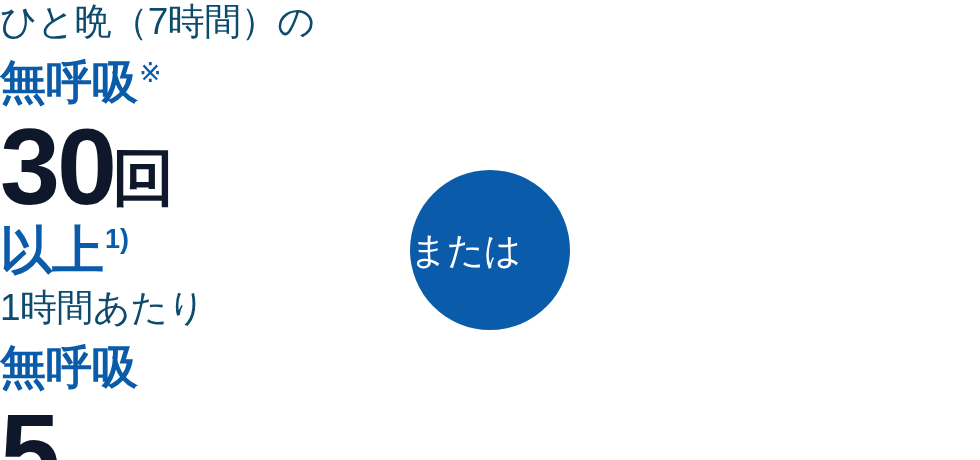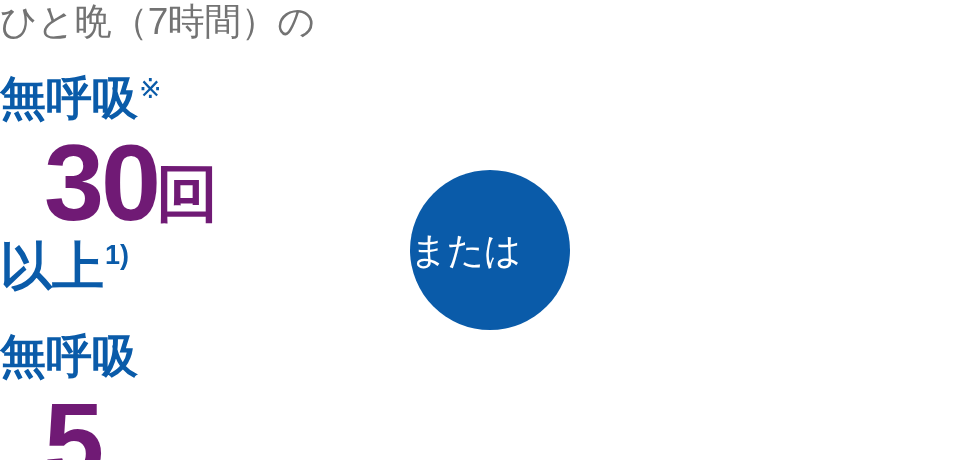--- a/index.html
+++ b/index.html
@@ -12,47 +12,46 @@
     width: 980px;
     height: 460px;
     background: #ffffff;
     font-family: "Liberation Sans", "DejaVu Sans", sans-serif;
     overflow: hidden;
   }
   #left-column  { left: 60px;  top: 62px; width: 320px; }
   #right-column { left: 600px; top: 100px; width: 320px; }
 
   .lead-line {
-    color: #737373;
+    color: #0c4a6e;
     font-size: 37px;
     letter-spacing: -0.5px;
     line-height: 1.18;
     font-weight: 400;
   }
 
   .term-line {
     color: #0a5ba9;
     font-weight: 700;
     font-size: 46px;
     letter-spacing: 0px;
-    margin-top: 24px;
+    margin-top: 8px;
   }
   .term-mark {
     font-size: 27px;
     font-weight: 400;
     vertical-align: 16px;
     margin-left: 1px;
   }
 
   .count-line {
-    color: #701a75;
+    color: #0f172a;
     font-weight: 700;
     margin-top: -2px;
     display: block;
-    padding-left: 44px;
   }
   .count-number {
     font-size: 108px;
     letter-spacing: -3px;
     line-height: 1.02;
   }
   .count-unit {
     font-size: 62px;
     vertical-align: 5px;
     margin-left: -2px;
@@ -105,20 +104,21 @@
     <div class="count-line"><span class="count-number">30</span><span class="count-unit">回</span></div>
 
     <div class="more-line"><span>以上</span><span class="more-ref">1)</span></div>
   </div>
 
   <div id="or-badge">
     <span id="or-badge-label">または</span>
   </div>
 
   <div id="right-column">
+    <div class="lead-line">1時間あたり</div>
 
     <div class="term-line"><span>無呼吸</span></div>
 
     <div class="count-line"><span class="count-number">5</span></div>
 
   </div>
 
 </div>
 
 </body></html>

